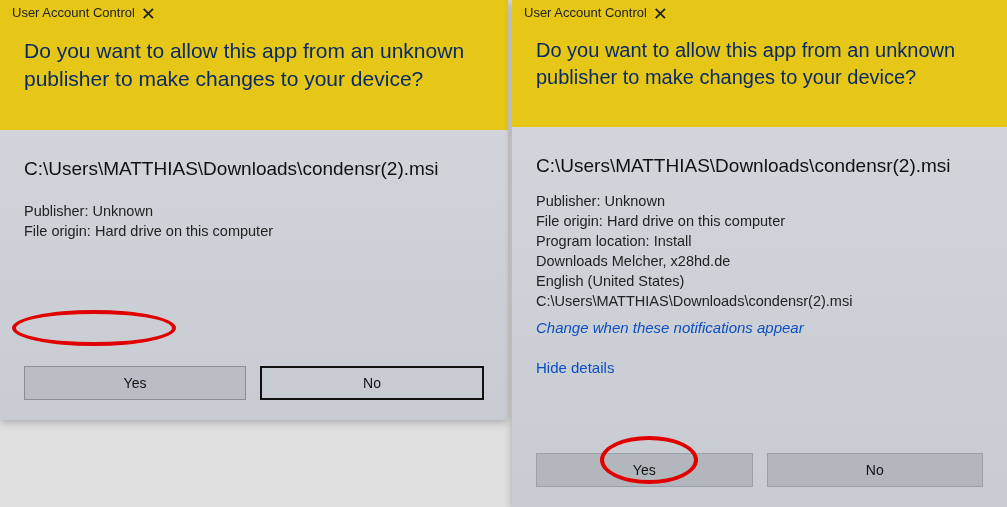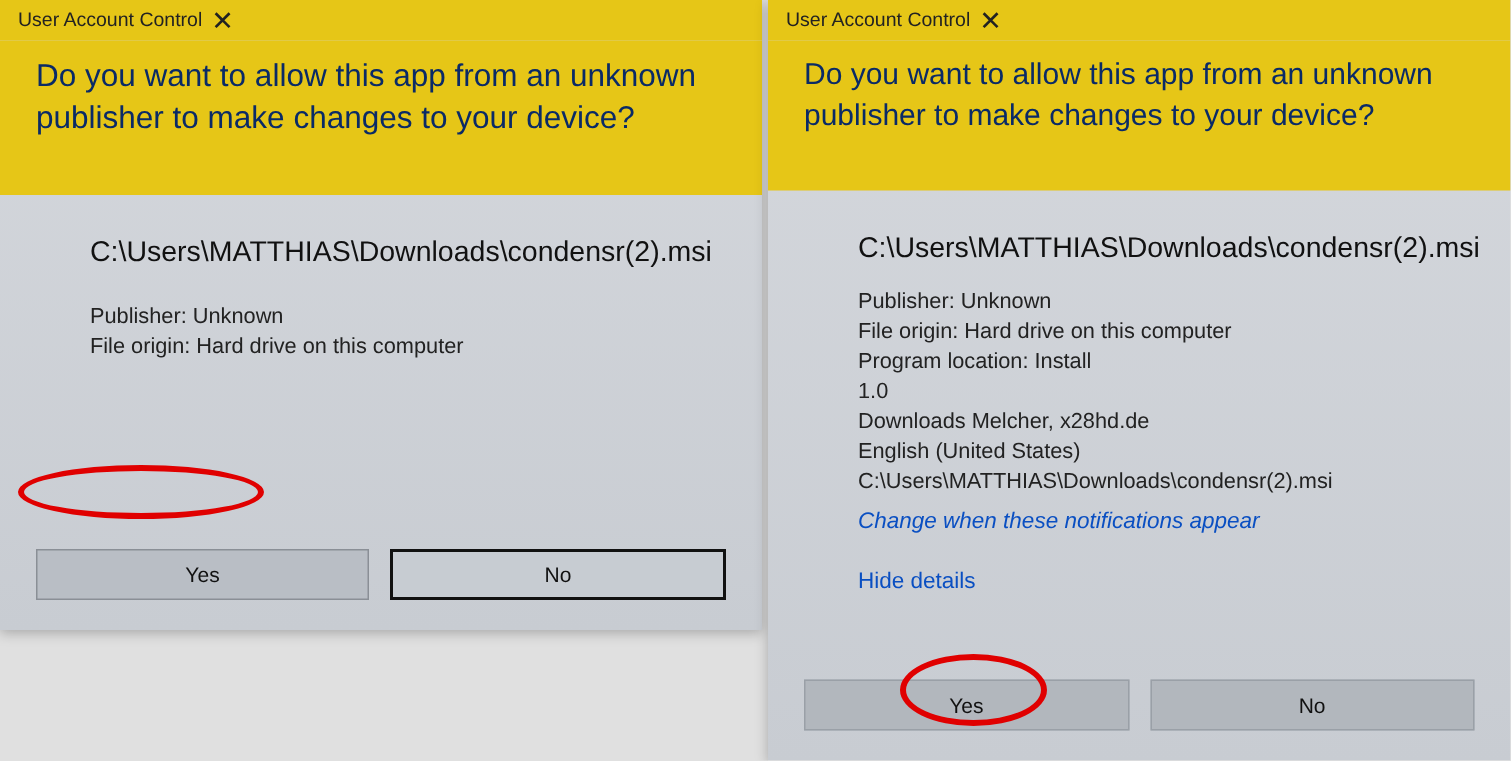--- a/index.html
+++ b/index.html
@@ -45,21 +45,20 @@
       color: #0a2a66;
       line-height: 1.35;
     }
     .dialog.right .header .question { font-size: 20px; }
 
     .body {
       padding: 18px 24px 10px 24px;
       color: #222;
       flex: 1;
       position: relative;
-      margin-left: 36px;
     }
     .filepath {
       font-size: 19px;
       color: #111;
       margin: 8px 0 22px 0;
       line-height: 1.35;
     }
     .dialog.right .filepath { font-size: 19px; margin-bottom: 14px; }
 
     .meta-line { font-size: 14.5px; color: #222; margin-bottom: 4px; }
@@ -134,21 +133,20 @@
     <span class="close-btn">✕</span>
   </div>
   <div class="header">
     <div class="question">Do you want to allow this app from an unknown publisher to make changes to your device?</div>
   </div>
   <div class="body">
     <div class="filepath">C:\Users\MATTHIAS\Downloads\condensr(2).msi</div>
     <div class="meta-line">Publisher: Unknown</div>
     <div class="meta-line">File origin: Hard drive on this computer</div>
     <div class="meta-line">Program location: Install</div>
-    <div class="meta-line">1.0</div>
     <div class="meta-line">Downloads Melcher, x28hd.de</div>
     <div class="meta-line">English (United States)</div>
     <div class="meta-line">C:\Users\MATTHIAS\Downloads\condensr(2).msi</div>
     <span class="link change">Change when these notifications appear</span>
     <br>
     <span class="link hide">Hide details</span>
   </div>
   <div class="buttons">
     <div class="btn">Yes</div>
     <div class="btn">No</div>

